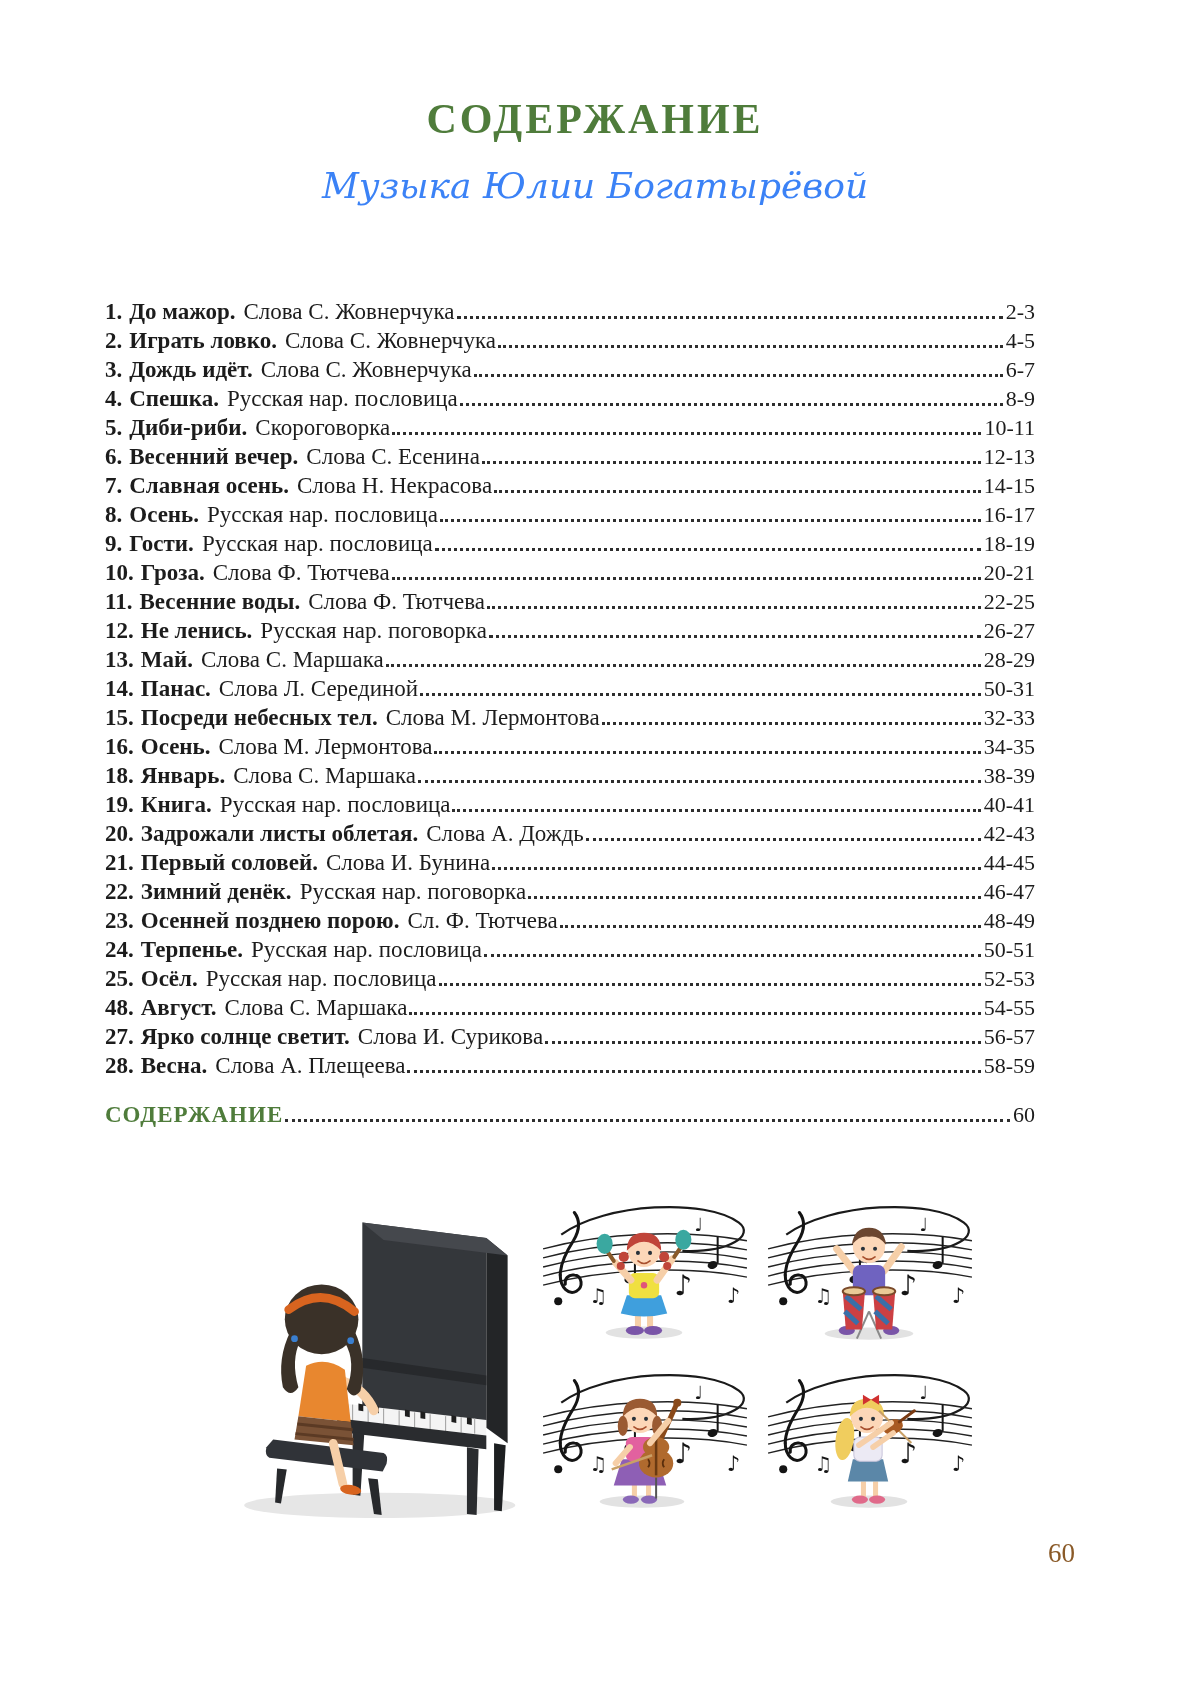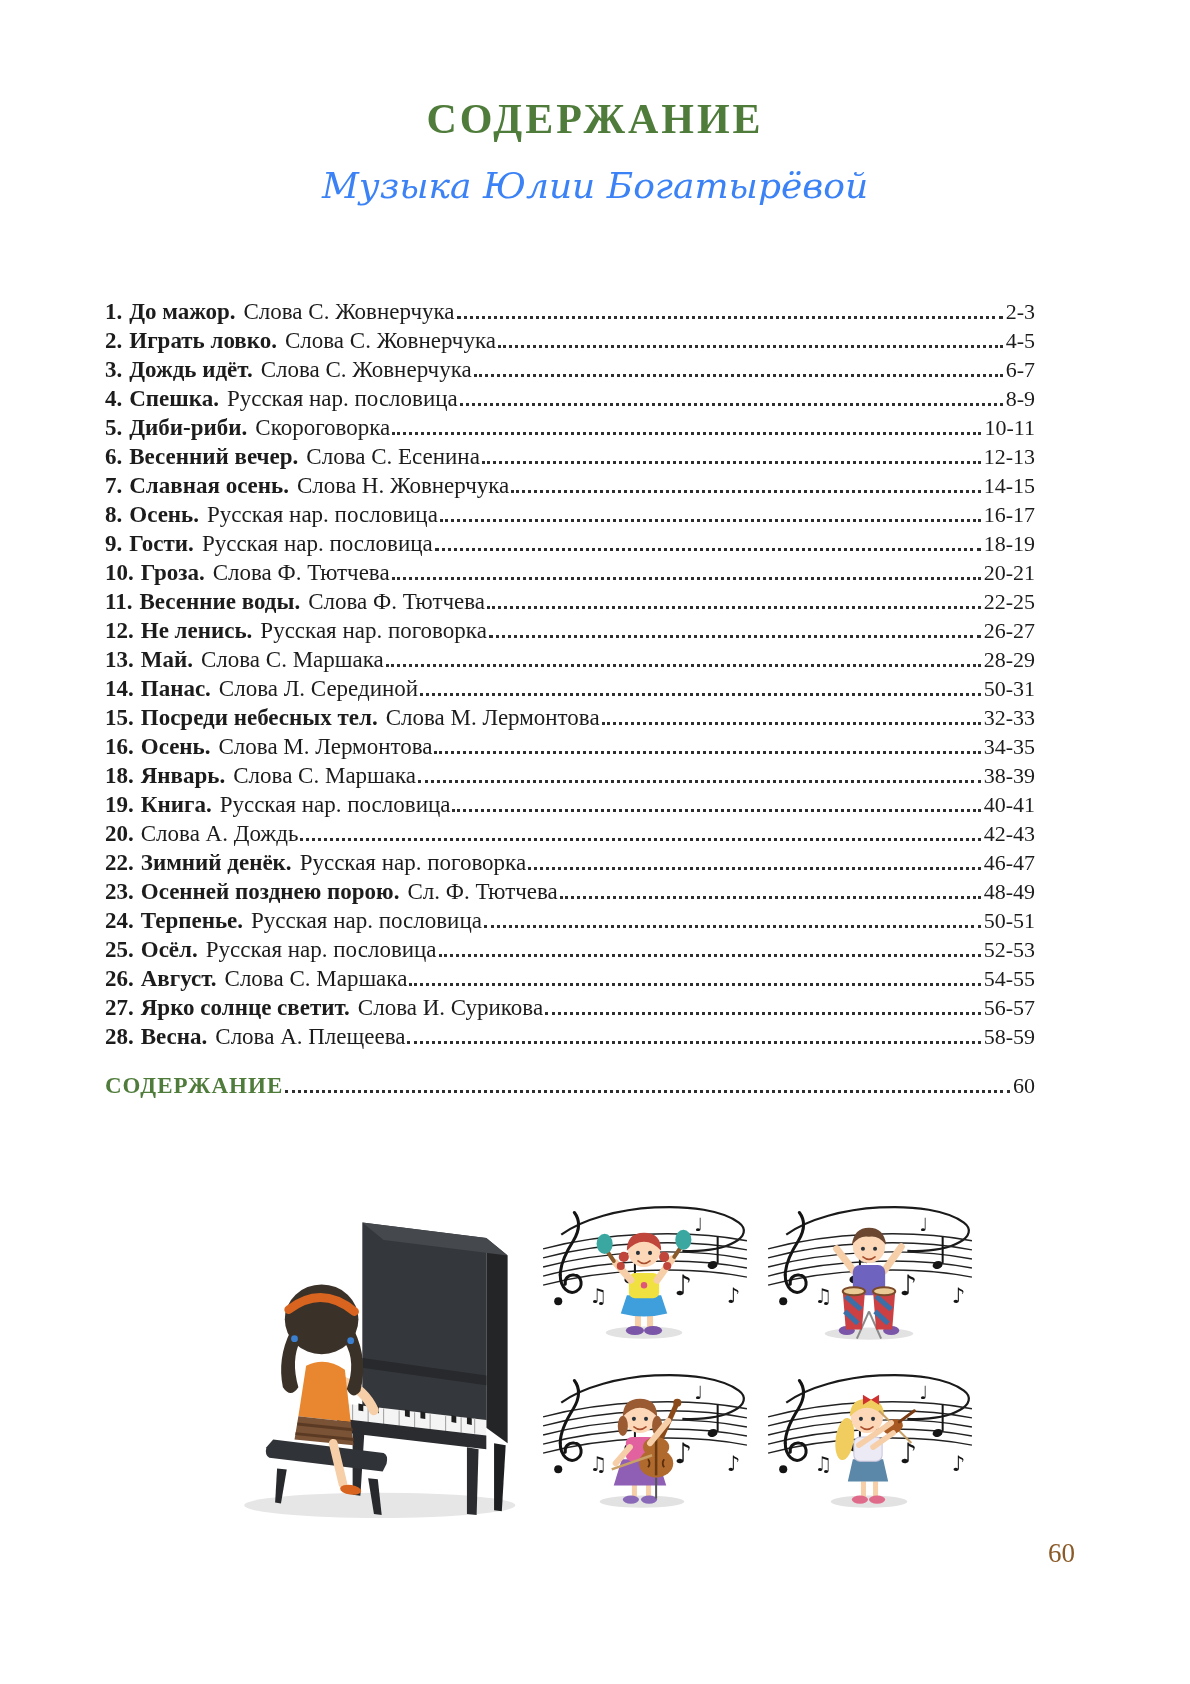--- a/index.html
+++ b/index.html
@@ -110,21 +110,21 @@
       <span class="toc-num">6.</span>
       <span class="toc-title">Весенний вечер.</span>
       <span class="toc-source">Слова С. Есенина</span>
       <span class="leader"></span>
       <span class="toc-pages">12-13</span>
     </div>
 
     <div class="toc-line">
       <span class="toc-num">7.</span>
       <span class="toc-title">Славная осень.</span>
-      <span class="toc-source">Слова Н. Жовнерчука</span>
+      <span class="toc-source">Слова Н. Некрасова</span>
       <span class="leader"></span>
       <span class="toc-pages">14-15</span>
     </div>
 
     <div class="toc-line">
       <span class="toc-num">8.</span>
       <span class="toc-title">Осень.</span>
       <span class="toc-source">Русская нар. пословица</span>
       <span class="leader"></span>
       <span class="toc-pages">16-17</span>
@@ -206,25 +206,33 @@
     <div class="toc-line">
       <span class="toc-num">19.</span>
       <span class="toc-title">Книга.</span>
       <span class="toc-source">Русская нар. пословица</span>
       <span class="leader"></span>
       <span class="toc-pages">40-41</span>
     </div>
 
     <div class="toc-line">
       <span class="toc-num">20.</span>
+      <span class="toc-title">Задрожали листы облетая.</span>
       <span class="toc-source">Слова А. Дождь</span>
       <span class="leader"></span>
       <span class="toc-pages">42-43</span>
     </div>
 
+    <div class="toc-line">
+      <span class="toc-num">21.</span>
+      <span class="toc-title">Первый соловей.</span>
+      <span class="toc-source">Слова И. Бунина</span>
+      <span class="leader"></span>
+      <span class="toc-pages">44-45</span>
+    </div>
 
     <div class="toc-line">
       <span class="toc-num">22.</span>
       <span class="toc-title">Зимний денёк.</span>
       <span class="toc-source">Русская нар. поговорка</span>
       <span class="leader"></span>
       <span class="toc-pages">46-47</span>
     </div>
 
     <div class="toc-line">
@@ -245,21 +253,21 @@
 
     <div class="toc-line">
       <span class="toc-num">25.</span>
       <span class="toc-title">Осёл.</span>
       <span class="toc-source">Русская нар. пословица</span>
       <span class="leader"></span>
       <span class="toc-pages">52-53</span>
     </div>
 
     <div class="toc-line">
-      <span class="toc-num">26.</span>
+      <span class="toc-num">48.</span>
       <span class="toc-title">Август.</span>
       <span class="toc-source">Слова С. Маршака</span>
       <span class="leader"></span>
       <span class="toc-pages">54-55</span>
     </div>
 
     <div class="toc-line">
       <span class="toc-num">27.</span>
       <span class="toc-title">Ярко солнце светит.</span>
       <span class="toc-source">Слова И. Сурикова</span>

